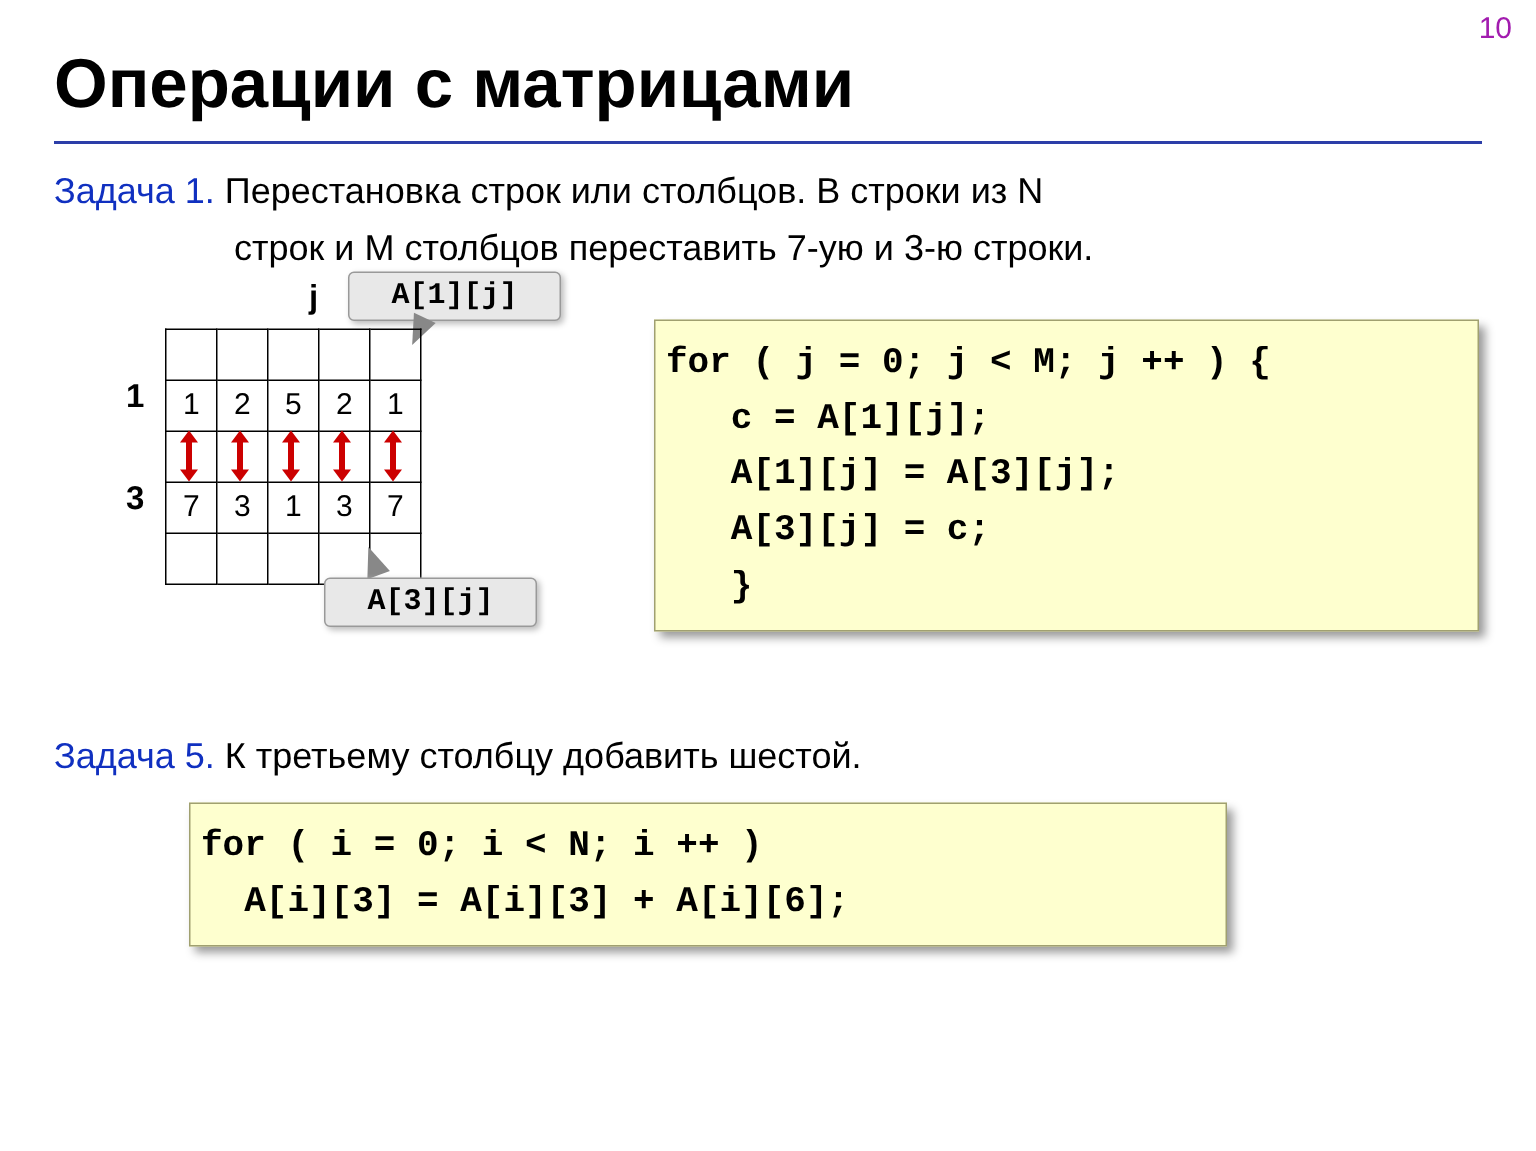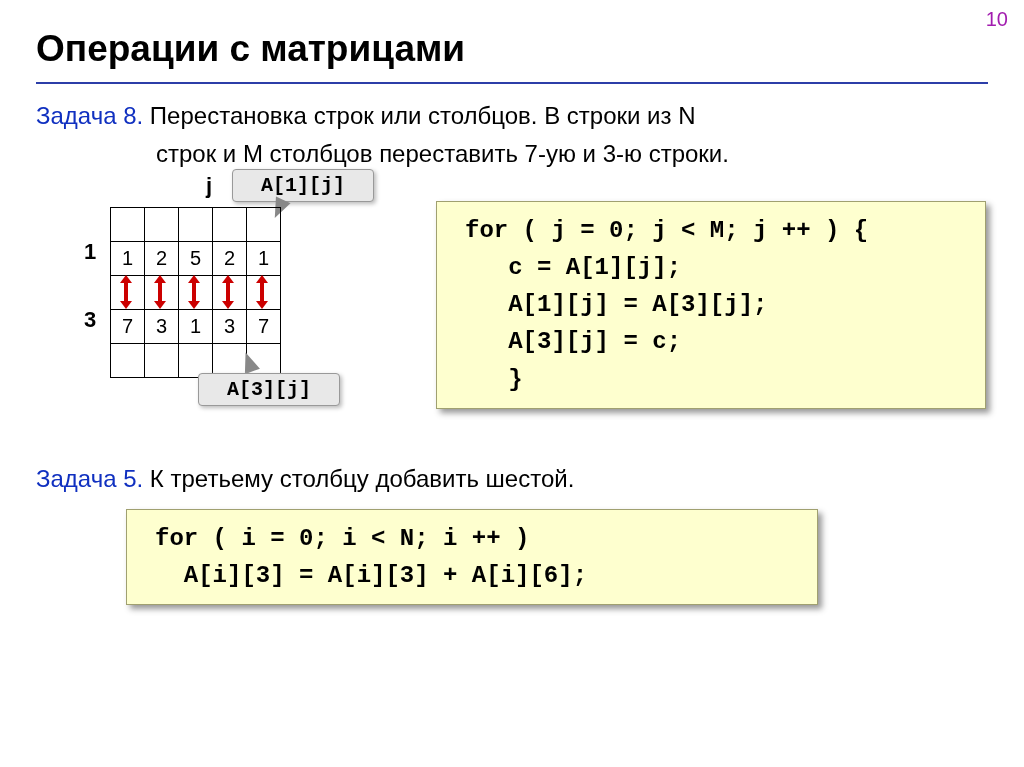--- a/index.html
+++ b/index.html
@@ -13,21 +13,21 @@
     position: relative;
     padding: 28px 36px;
   }
   .page-number {
     position: absolute;
     top: 8px; right: 16px;
     font-size: 20px;
     color: #a21caf;
   }
   h1 {
-    font-size: 37px;
+    font-size: 46px;
     font-weight: bold;
     margin: 0 0 12px 0;
   }
   .blue-line {
     border: 0;
     border-top: 2px solid #2c3ea8;
     margin: 0 0 16px 0;
   }
   .task-line {
     font-size: 24px;
@@ -58,21 +58,21 @@
     background: #e8e8e8;
     border: 1px solid #999;
     border-radius: 4px;
     box-shadow: 2px 2px 4px #bbb;
     padding: 4px 28px;
     font-family: "Courier New", monospace;
     font-size: 20px;
     font-weight: bold;
   }
   .callout-top { left: 196px; top: -8px; }
-  .callout-bot { left: 162px; top: 196px; }
+  .callout-bot { left: 180px; top: 196px; }
   .arrows { position:absolute; left:82px; top:100px; }
   .dblarrow {
     position:absolute; width:12px; height:30px;
   }
   .dblarrow::before, .dblarrow::after {
     content:""; position:absolute; left:2px; width:0; height:0;
     border-left:6px solid transparent; border-right:6px solid transparent;
   }
   .dblarrow::before { top:-2px; border-bottom:8px solid #c00; }
   .dblarrow::after  { bottom:-2px; border-top:8px solid #c00; }
@@ -87,46 +87,46 @@
     border-left:8px solid transparent; border-right:8px solid transparent;
     border-bottom:20px solid #888; transform: rotate(-20deg);
   }
   .codebox {
     background: #feffcf;
     border: 1px solid #a0a070;
     box-shadow: 4px 4px 6px #999;
     font-family: "Courier New", monospace;
     font-size: 24px;
     font-weight: bold;
-    padding: 10px 28px;
+    padding: 10px 7px;
     line-height: 1.55;
     white-space: pre;
   }
   .codebox1 {
     position: absolute;
     left: 400px; top: 24px;
     width: 550px;
   }
-  .task5 { margin-top: 28px; font-size:24px; }
+  .task5 { margin-top: 42px; font-size:24px; }
   .task5 .task-label { color:#1030c0; }
   .codebox2 {
     margin: 16px 17px 0 90px;
     width: 692px;
   }
 </style>
 </head>
 <body>
 
 <div class="page-number">10</div>
 
 <h1>Операции с матрицами</h1>
 <hr class="blue-line">
 
 <div class="task-line">
-  <span class="task-label">Задача 8.</span><span> Перестановка строк или столбцов. В строки из N</span>
+  <span class="task-label">Задача 1.</span><span> Перестановка строк или столбцов. В строки из N</span>
 </div>
 <div class="task-indent">строк и M столбцов переставить 7-ую и 3-ю строки.</div>
 
 <div class="topwrap">
   <div class="j-label">j</div>
   <div class="row1-label">1</div>
   <div class="row3-label">3</div>
 
   <div class="callout callout-top">A[1][j]</div>
   <div class="pointer1"></div>

